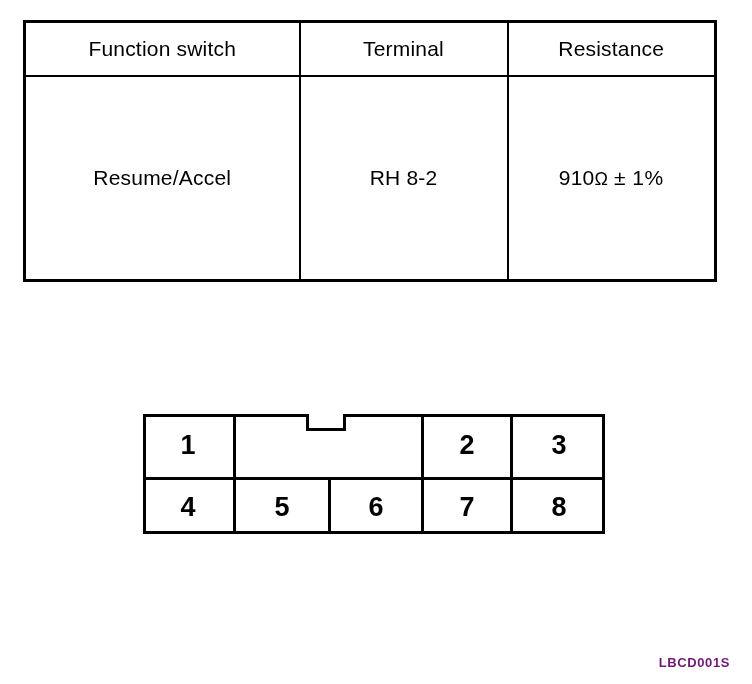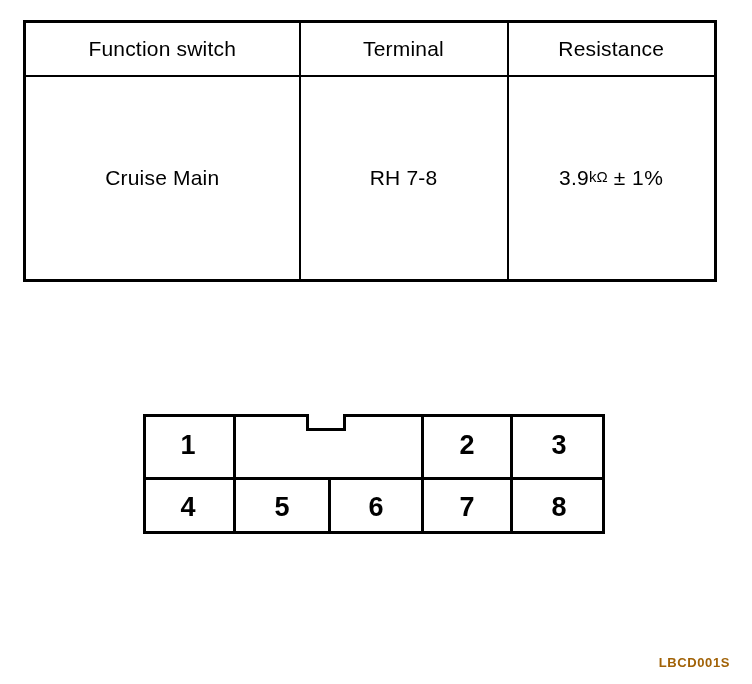--- a/index.html
+++ b/index.html
@@ -116,46 +116,46 @@
   }
 
   
   .fig-code {
     position: absolute;
     right: 22px;
     bottom: 14px;
     font-size: 13px;
     font-weight: bold;
     letter-spacing: 0.6px;
-    color: #a16207;
+    color: #701a75;
   }
 </style>
 </head>
 <body>
 
 <table class="spec-table">
   <colgroup>
     <col class="c-func">
       <col class="c-term">
       <col class="c-res">
   </colgroup>
   <thead>
     <tr>
       <th>Function switch</th>
       <th>Terminal</th>
       <th>Resistance</th>
     </tr>
   </thead>
   <tbody>
     <tr>
-      <td>Cruise Main</td>
-      <td>RH 7-8</td>
+      <td>Resume/Accel</td>
+      <td>RH 8-2</td>
       <td>
         <span class="res-val">
-          <span>3.9</span><span class="sup">k</span><span class="sup">Ω</span>
+          <span>910</span><span class="ohm">Ω</span>
           <span class="tol">± 1%</span>
         </span>
       </td>
     </tr>
   </tbody>
 </table>
 
 <div class="connector">
   <div class="conn-outline"></div>
 

